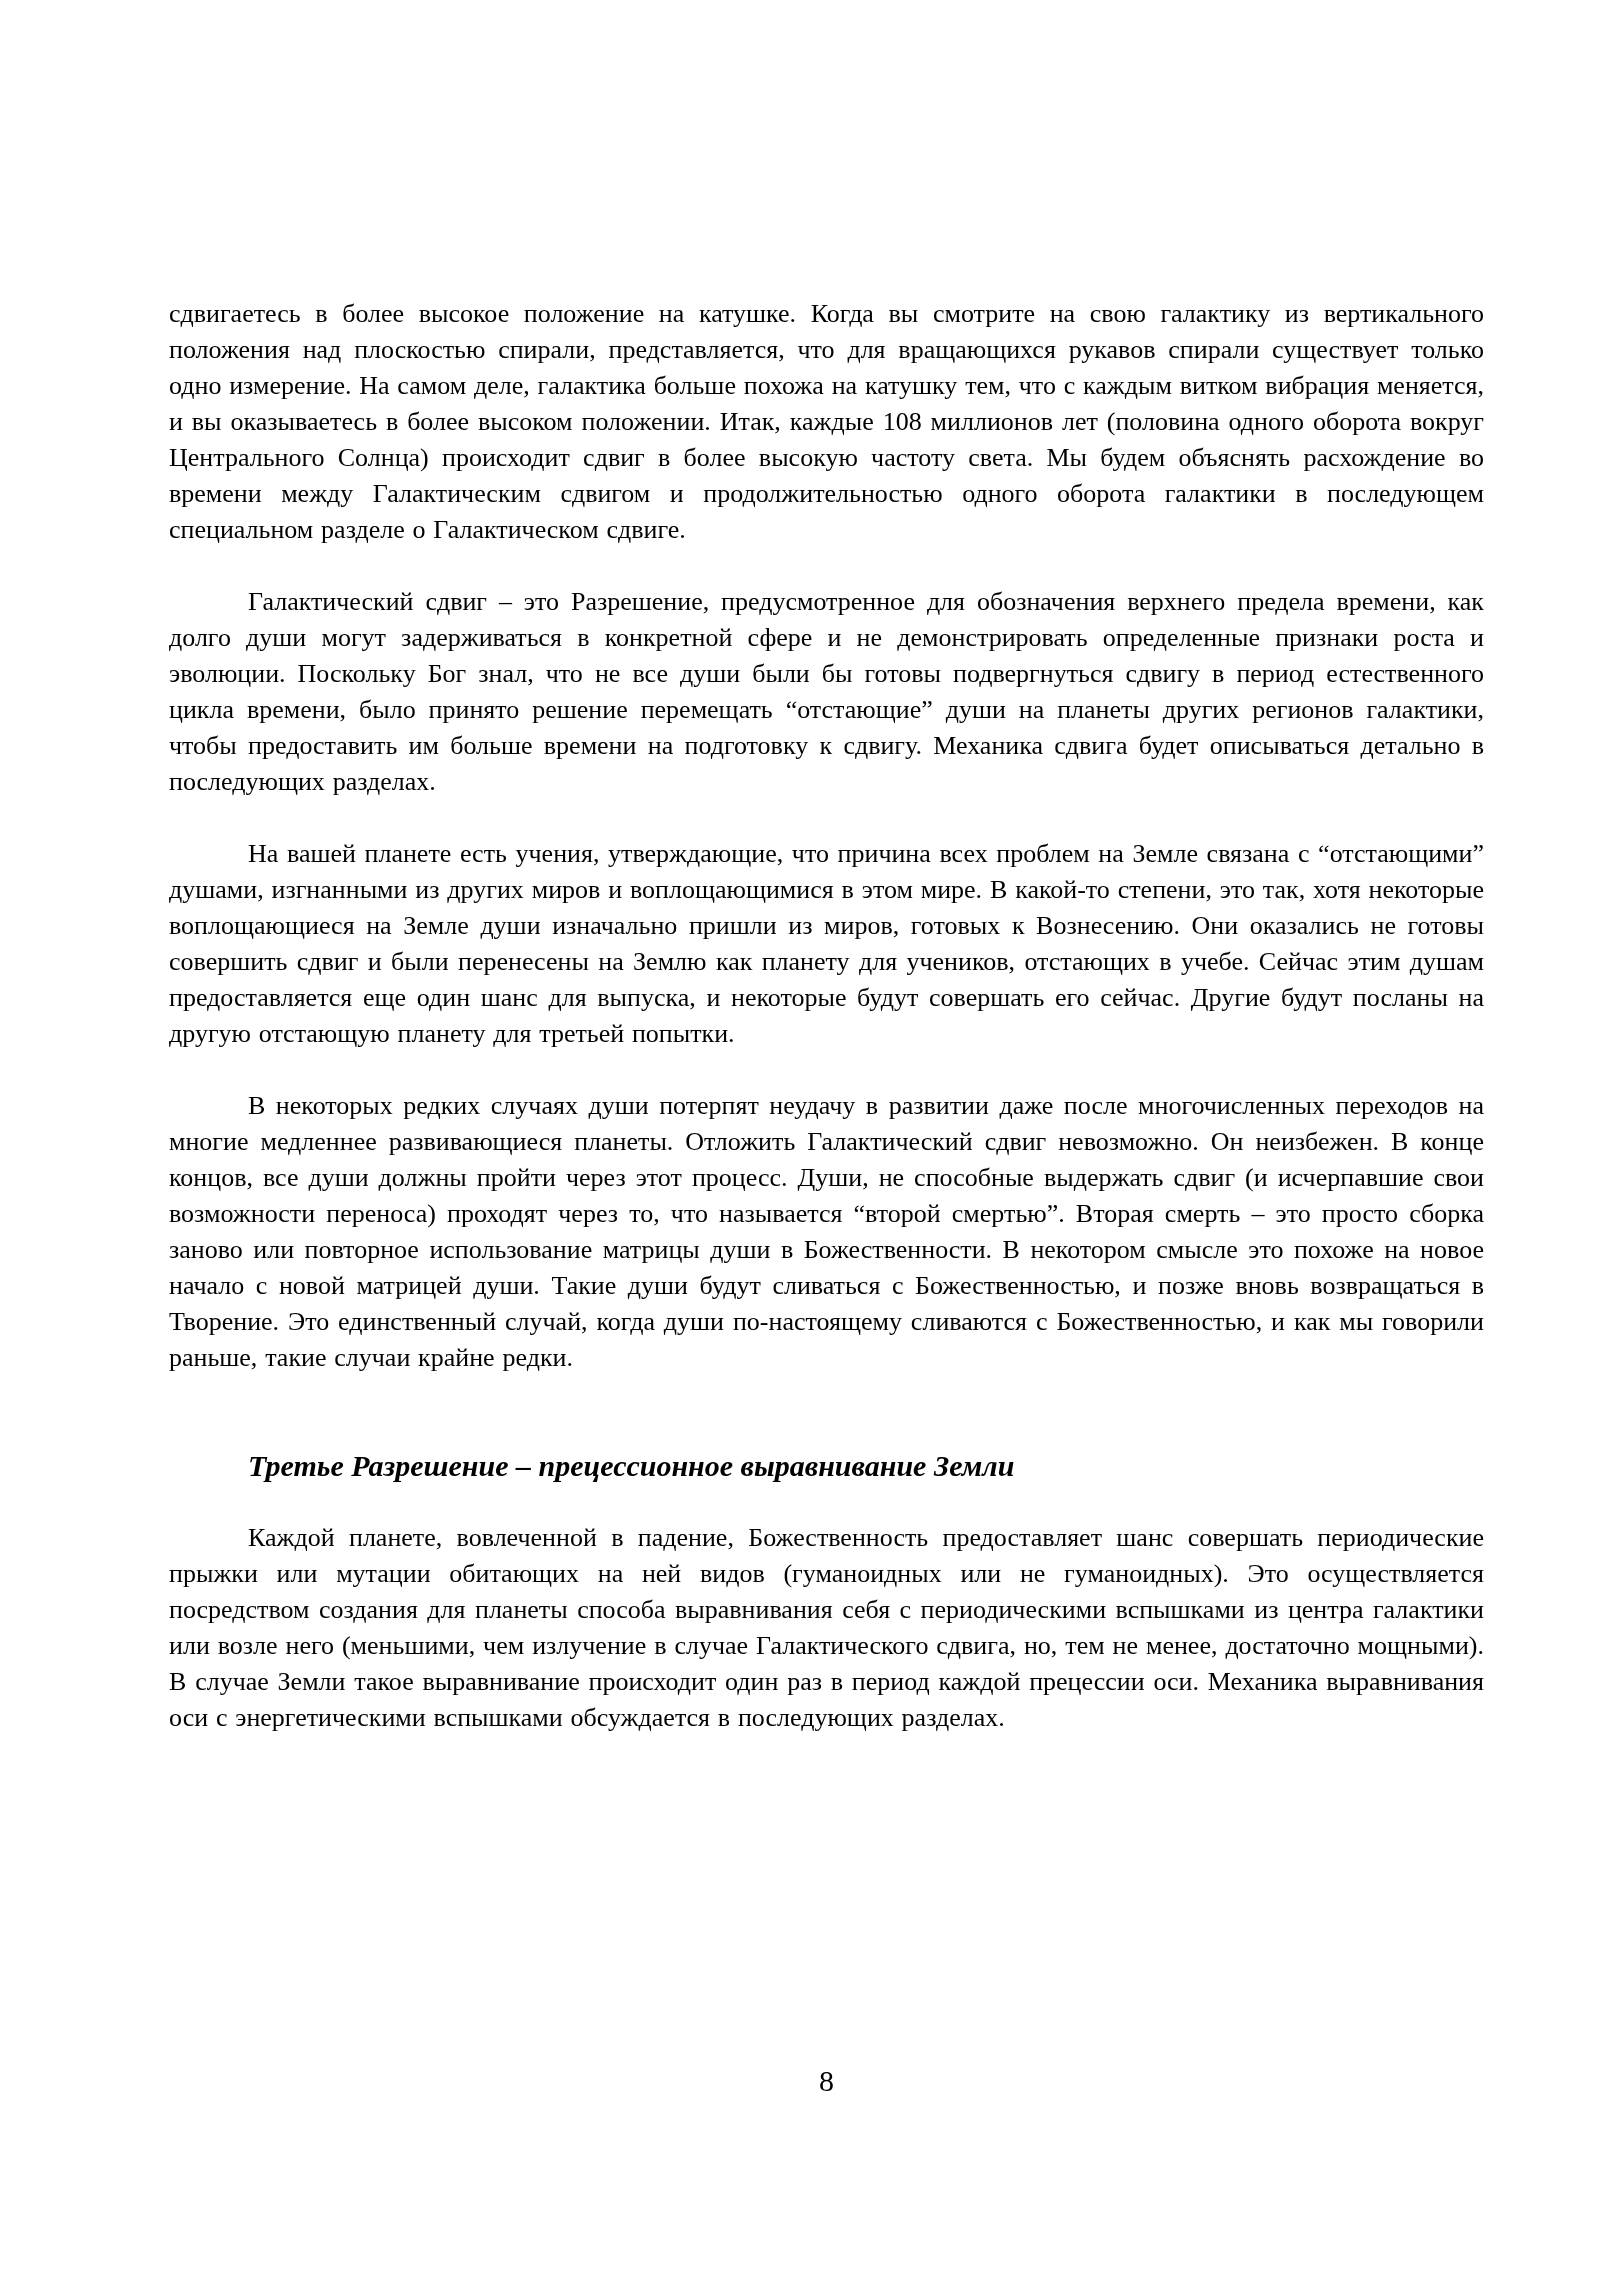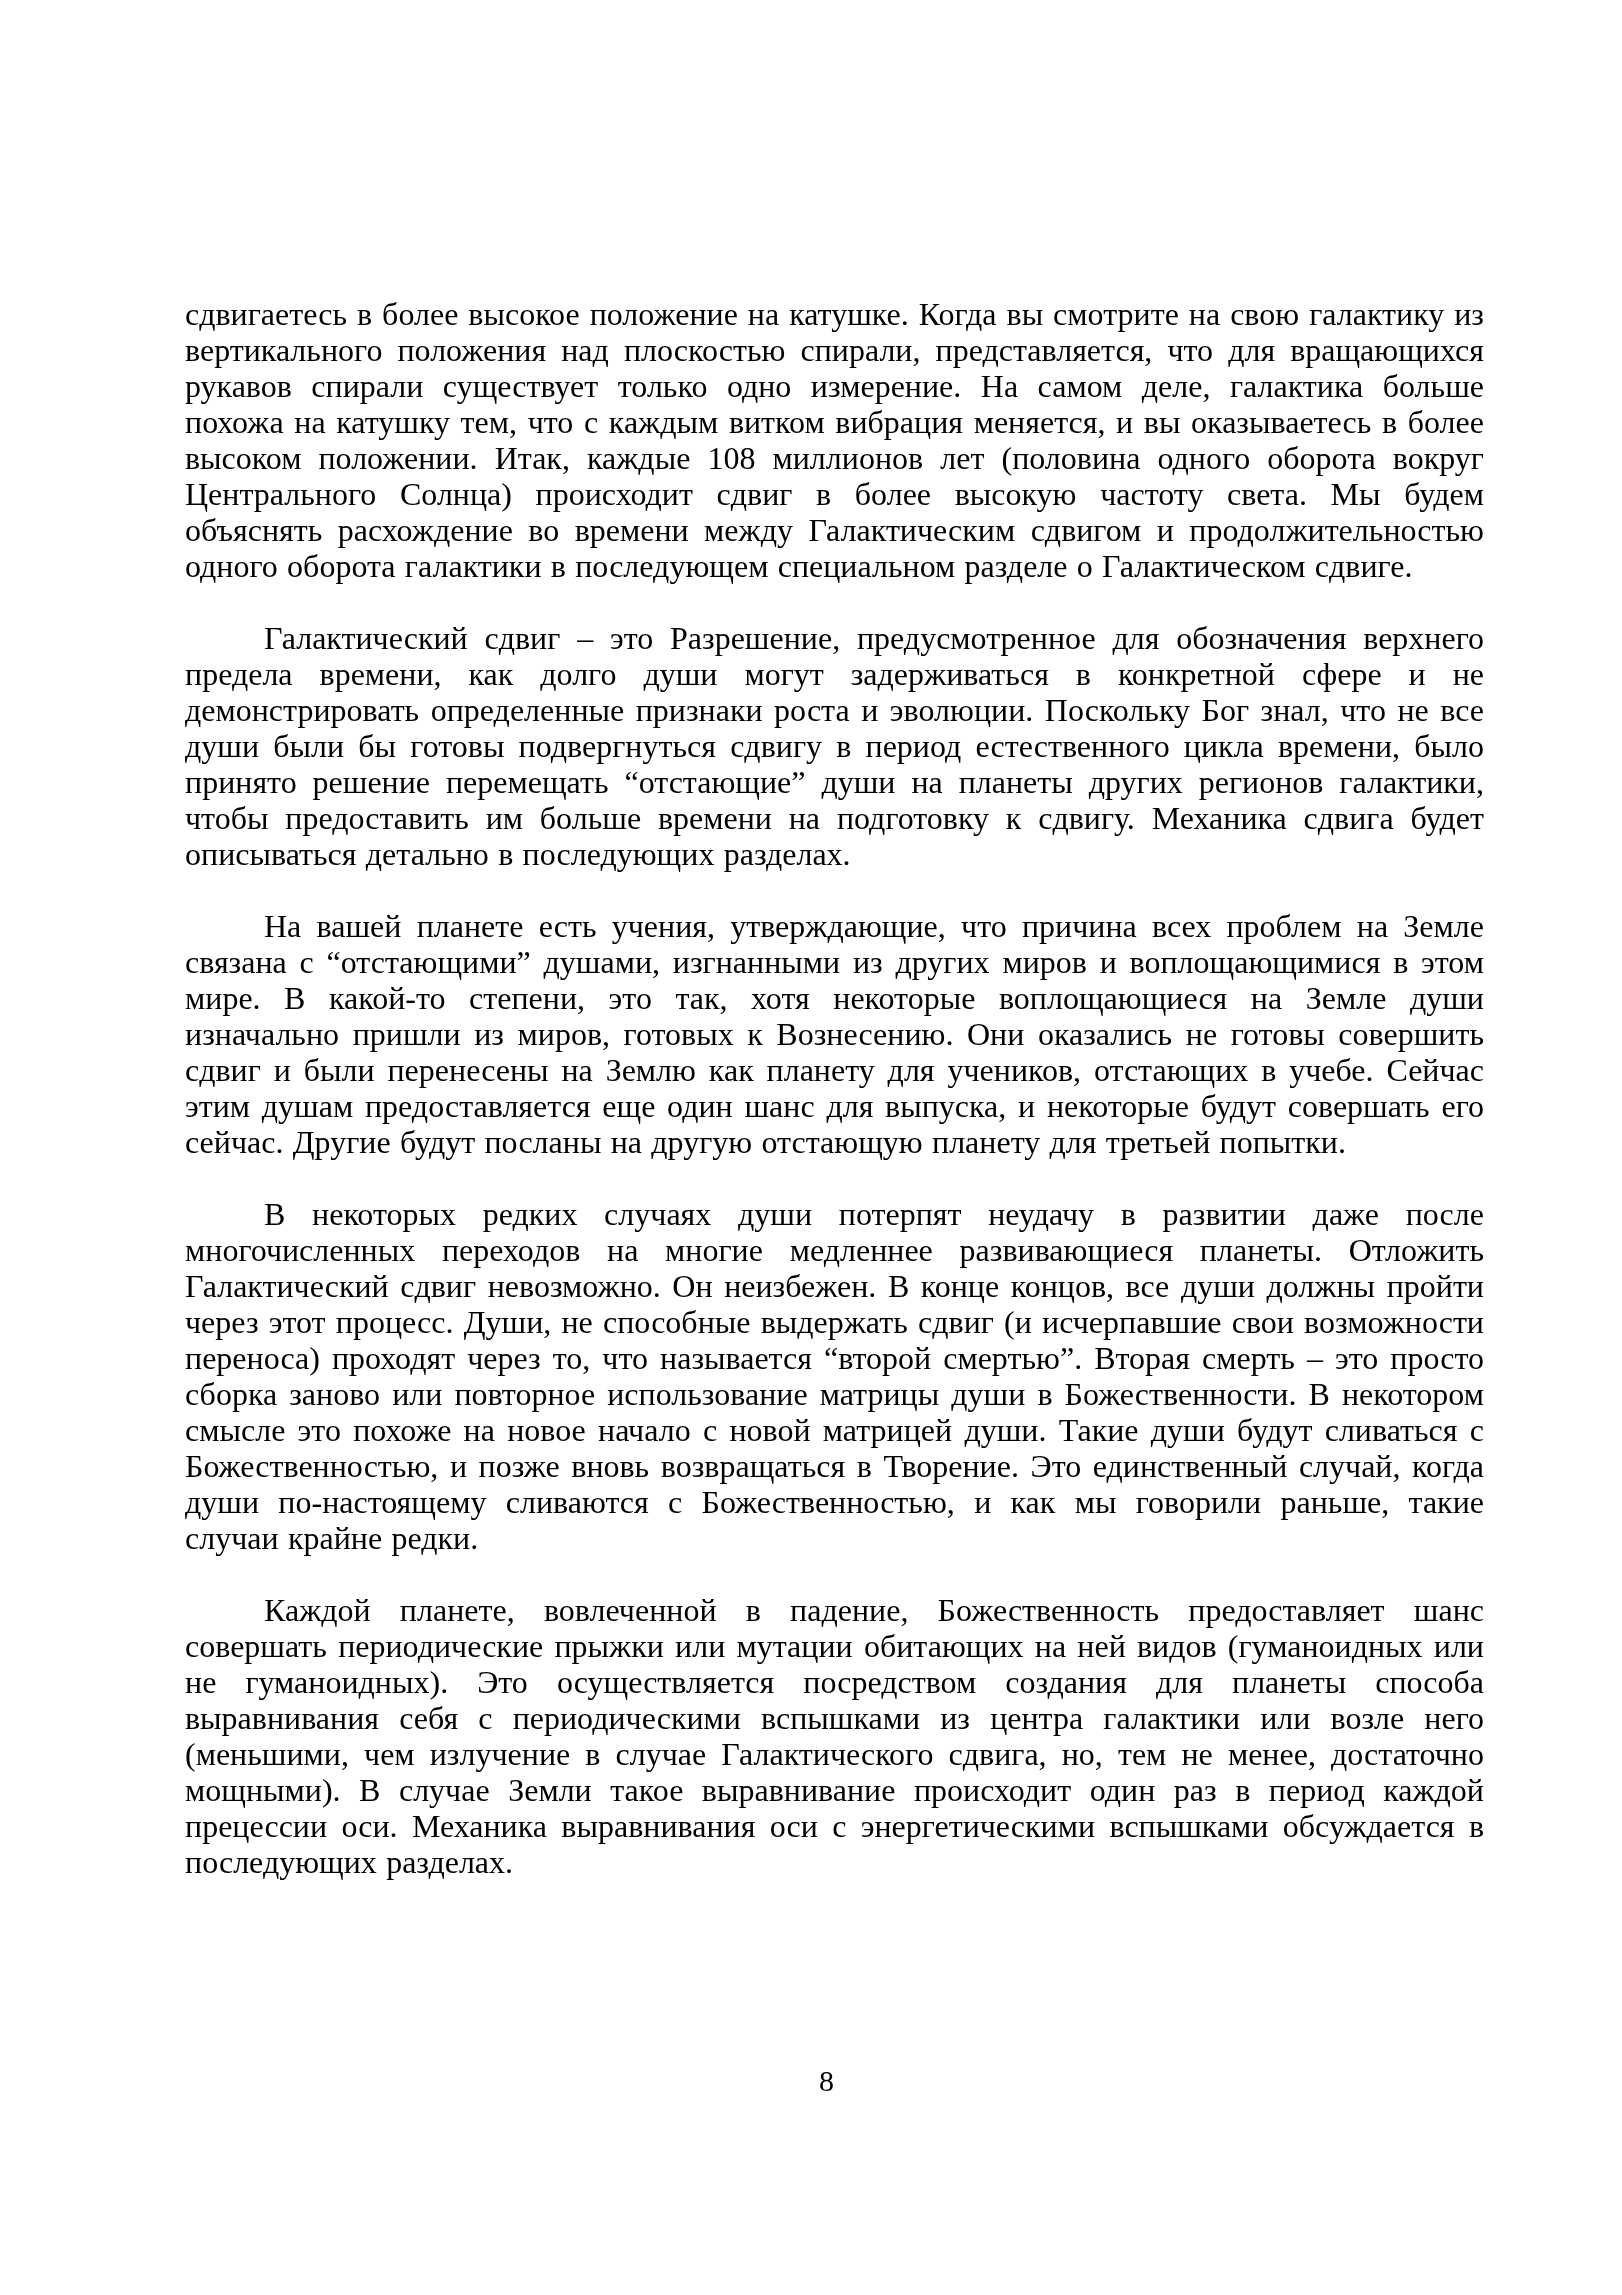--- a/index.html
+++ b/index.html
@@ -21,22 +21,22 @@
     inset: 0;
     background: #ffffff;
   }
   .content {
     position: absolute;
     left: 169px;
     top: 296px;
     width: 1315px;
   }
   .body-par {
-    margin: 0 0 36px 16px;
-    font-size: 32px;
+    margin: 0 0 36px 0;
+    font-size: 26px;
     line-height: 36px;
     text-align: justify;
     text-indent: 79px;
     word-spacing: 1.3px;
   }
   .body-par.no-indent {
     text-indent: 0;
   }
   .section-heading {
     margin: 72px 0 36px 0;
@@ -63,20 +63,21 @@
 <div class="page">
   <main class="content">
     <p class="body-par no-indent">сдвигаетесь в более высокое положение на катушке. Когда вы смотрите на свою галактику из вертикального положения над плоскостью спирали, представляется, что для вращающихся рукавов спирали существует только одно измерение. На самом деле, галактика больше похожа на катушку тем, что с каждым витком вибрация меняется, и вы оказываетесь в более высоком положении. Итак, каждые 108 миллионов лет (половина одного оборота вокруг Центрального Солнца) происходит сдвиг в более высокую частоту света. Мы будем объяснять расхождение во времени между Галактическим сдвигом и продолжительностью одного оборота галактики в последующем специальном разделе о Галактическом сдвиге.</p>
 
     <p class="body-par">Галактический сдвиг – это Разрешение, предусмотренное для обозначения верхнего предела времени, как долго души могут задерживаться в конкретной сфере и не демонстрировать определенные признаки роста и эволюции. Поскольку Бог знал, что не все души были бы готовы подвергнуться сдвигу в период естественного цикла времени, было принято решение перемещать “отстающие” души на планеты других регионов галактики, чтобы предоставить им больше времени на подготовку к сдвигу. Механика сдвига будет описываться детально в последующих разделах.</p>
 
     <p class="body-par">На вашей планете есть учения, утверждающие, что причина всех проблем на Земле связана с “отстающими” душами, изгнанными из других миров и воплощающимися в этом мире. В какой-то степени, это так, хотя некоторые воплощающиеся на Земле души изначально пришли из миров, готовых к Вознесению. Они оказались не готовы совершить сдвиг и были перенесены на Землю как планету для учеников, отстающих в учебе. Сейчас этим душам предоставляется еще один шанс для выпуска, и некоторые будут совершать его сейчас. Другие будут посланы на другую отстающую планету для третьей попытки.</p>
 
     <p class="body-par">В некоторых редких случаях души потерпят неудачу в развитии даже после многочисленных переходов на многие медленнее развивающиеся планеты. Отложить Галактический сдвиг невозможно. Он неизбежен. В конце концов, все души должны пройти через этот процесс. Души, не способные выдержать сдвиг (и исчерпавшие свои возможности переноса) проходят через то, что называется “второй смертью”. Вторая смерть – это просто сборка заново или повторное использование матрицы души в Божественности. В некотором смысле это похоже на новое начало с новой матрицей души. Такие души будут сливаться с Божественностью, и позже вновь возвращаться в Творение. Это единственный случай, когда души по-настоящему сливаются с Божественностью, и как мы говорили раньше, такие случаи крайне редки.</p>
 
+    <h2 class="section-heading">Третье Разрешение – прецессионное выравнивание Земли</h2>
 
     <p class="body-par">Каждой планете, вовлеченной в падение, Божественность предоставляет шанс совершать периодические прыжки или мутации обитающих на ней видов (гуманоидных или не гуманоидных). Это осуществляется посредством создания для планеты способа выравнивания себя с периодическими вспышками из центра галактики или возле него (меньшими, чем излучение в случае Галактического сдвига, но, тем не менее, достаточно мощными). В случае Земли такое выравнивание происходит один раз в период каждой прецессии оси. Механика выравнивания оси с энергетическими вспышками обсуждается в последующих разделах.</p>
   </main>
 
   <footer>
     <div class="page-number">8</div>
   </footer>
 </div>
 
 

